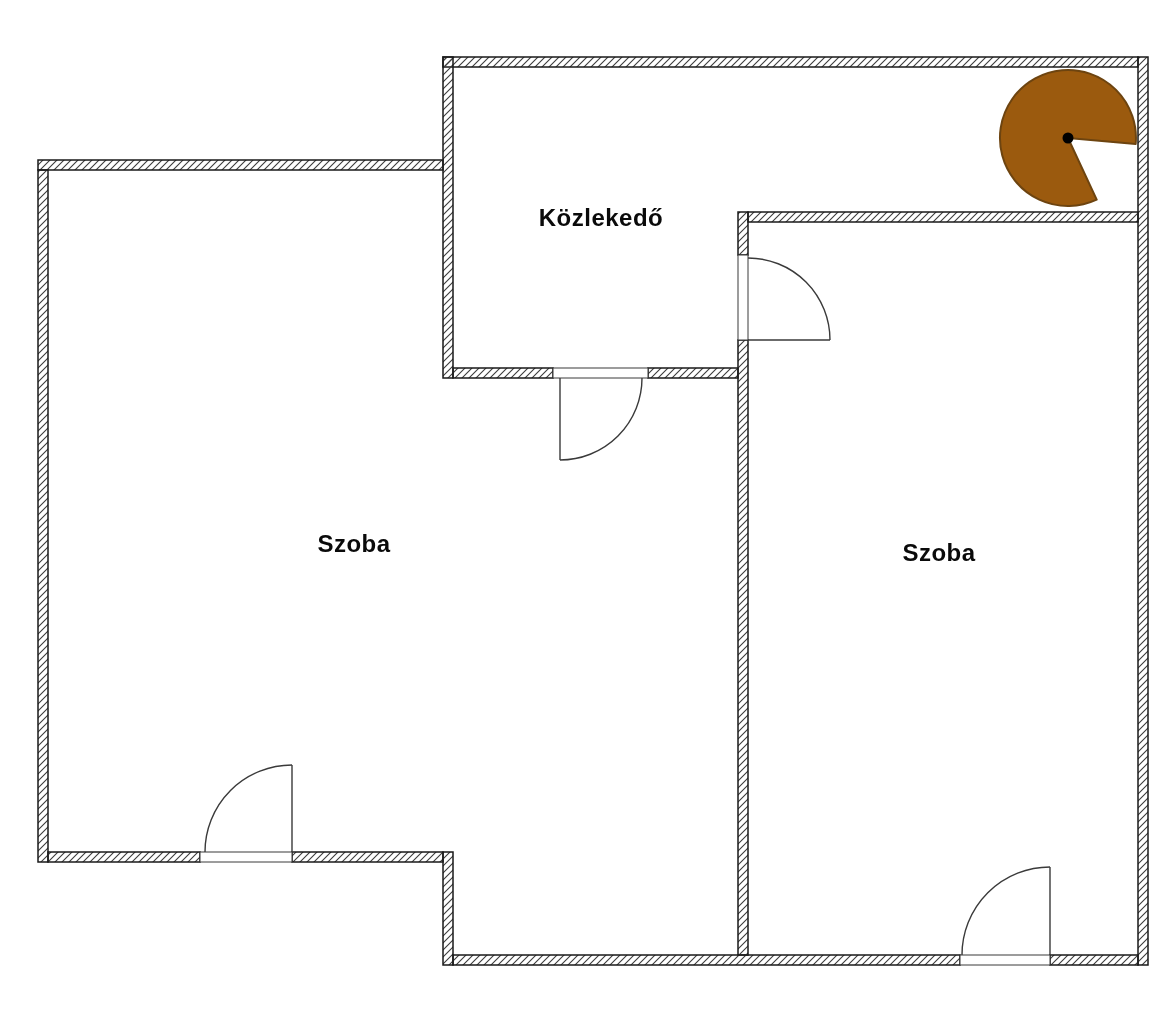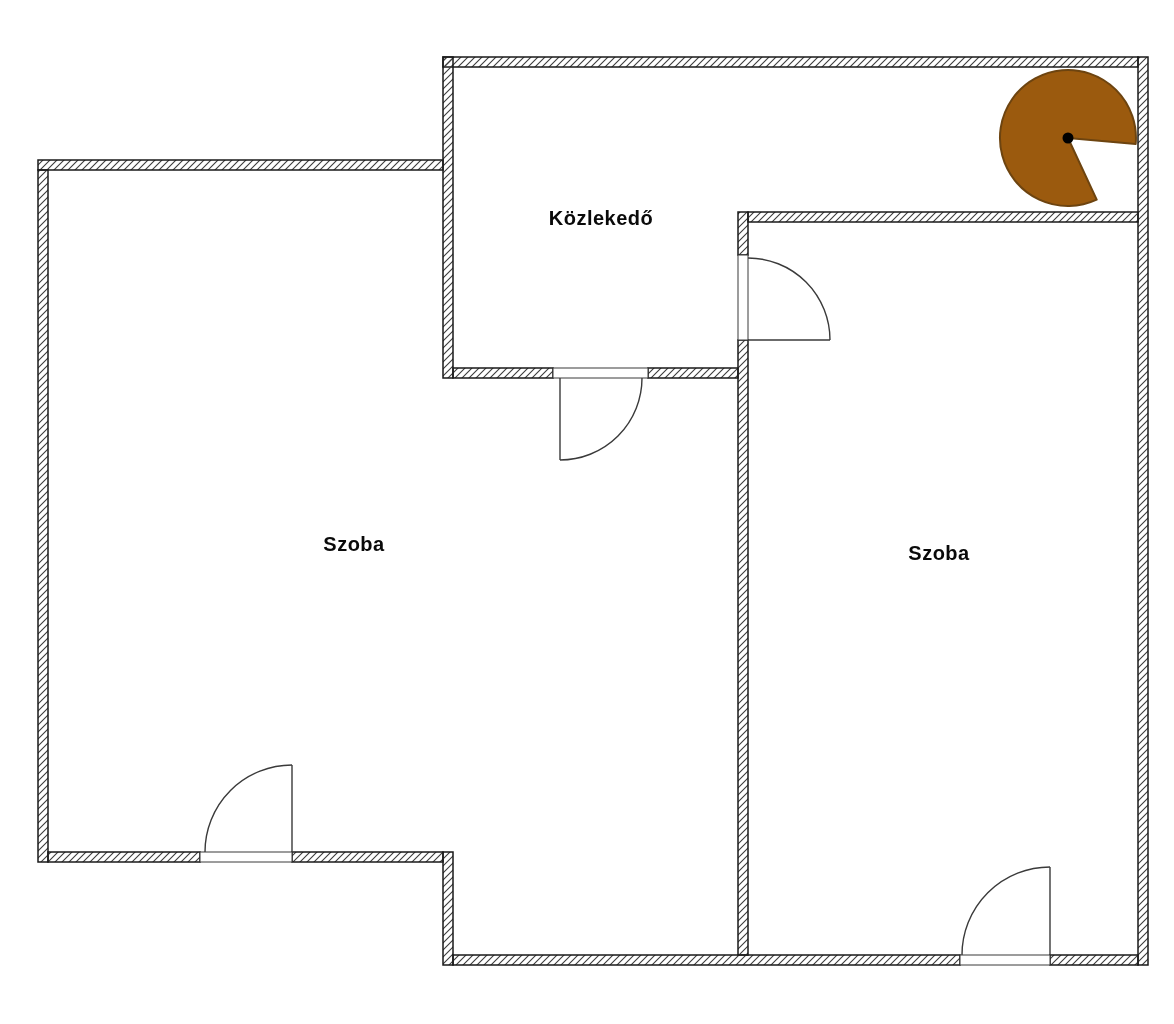--- a/index.html
+++ b/index.html
@@ -17,21 +17,21 @@
   .plan svg {
     position: absolute;
     left: 0;
     top: 0;
   }
   .room-label {
     position: absolute;
     transform: translate(-50%, -50%);
     font-family: "Liberation Sans", sans-serif;
     font-weight: 700;
-    font-size: 20px;
+    font-size: 24px;
     color: #0a0a0a;
     white-space: nowrap;
     letter-spacing: 0.5px;
   }
 </style>
 </head>
 <body>
 
 <div class="plan">
   <svg width="1174" height="1024" viewBox="0 0 1174 1024">

